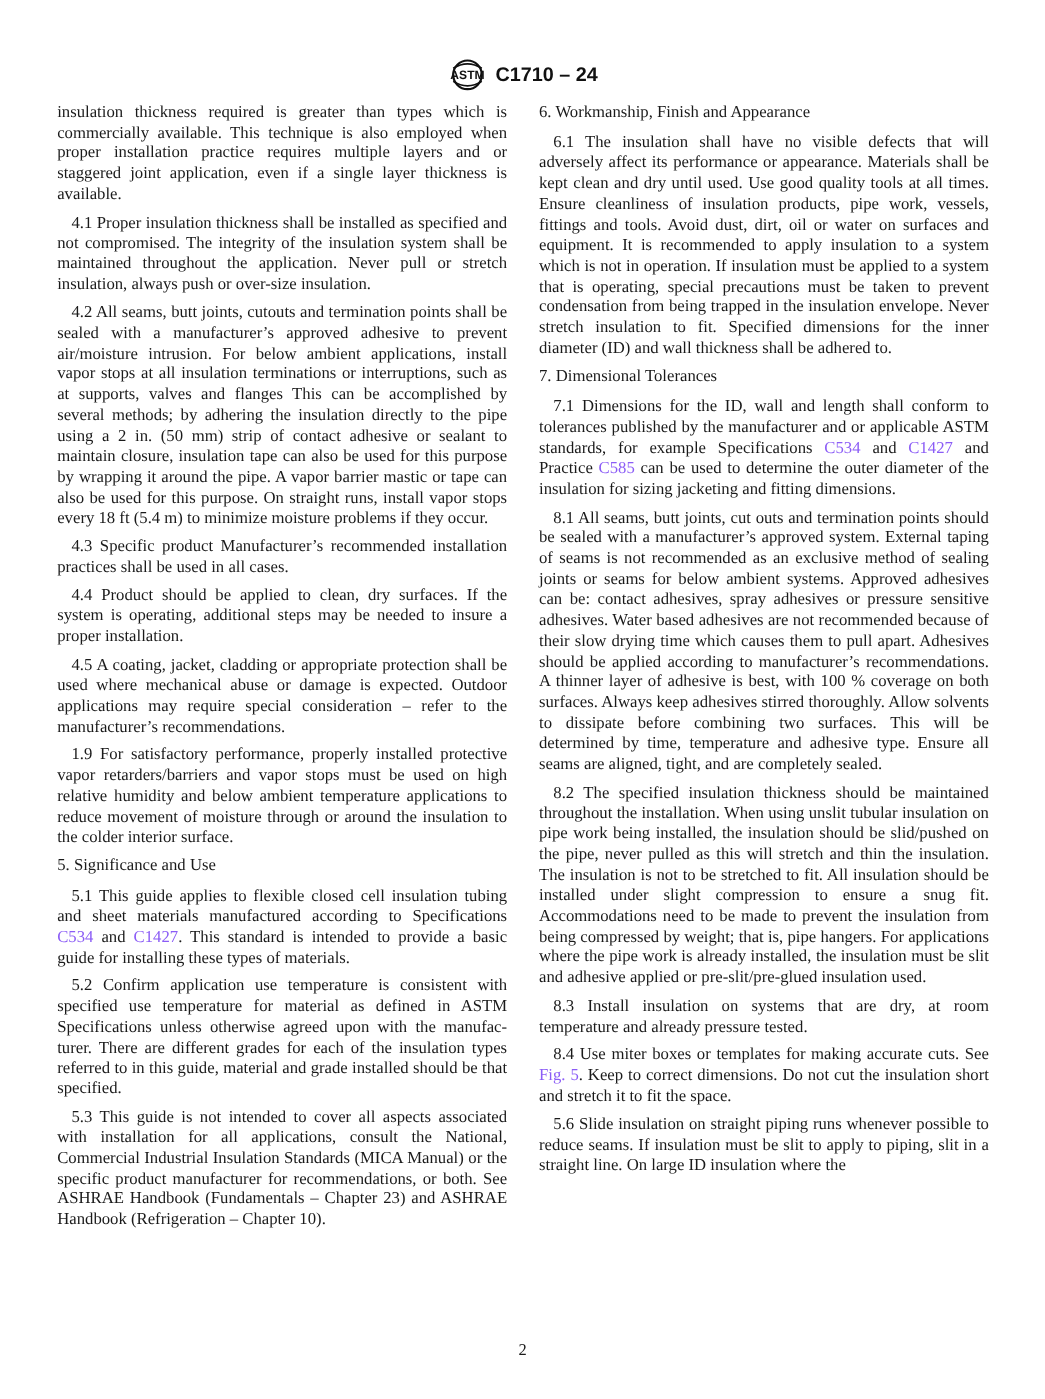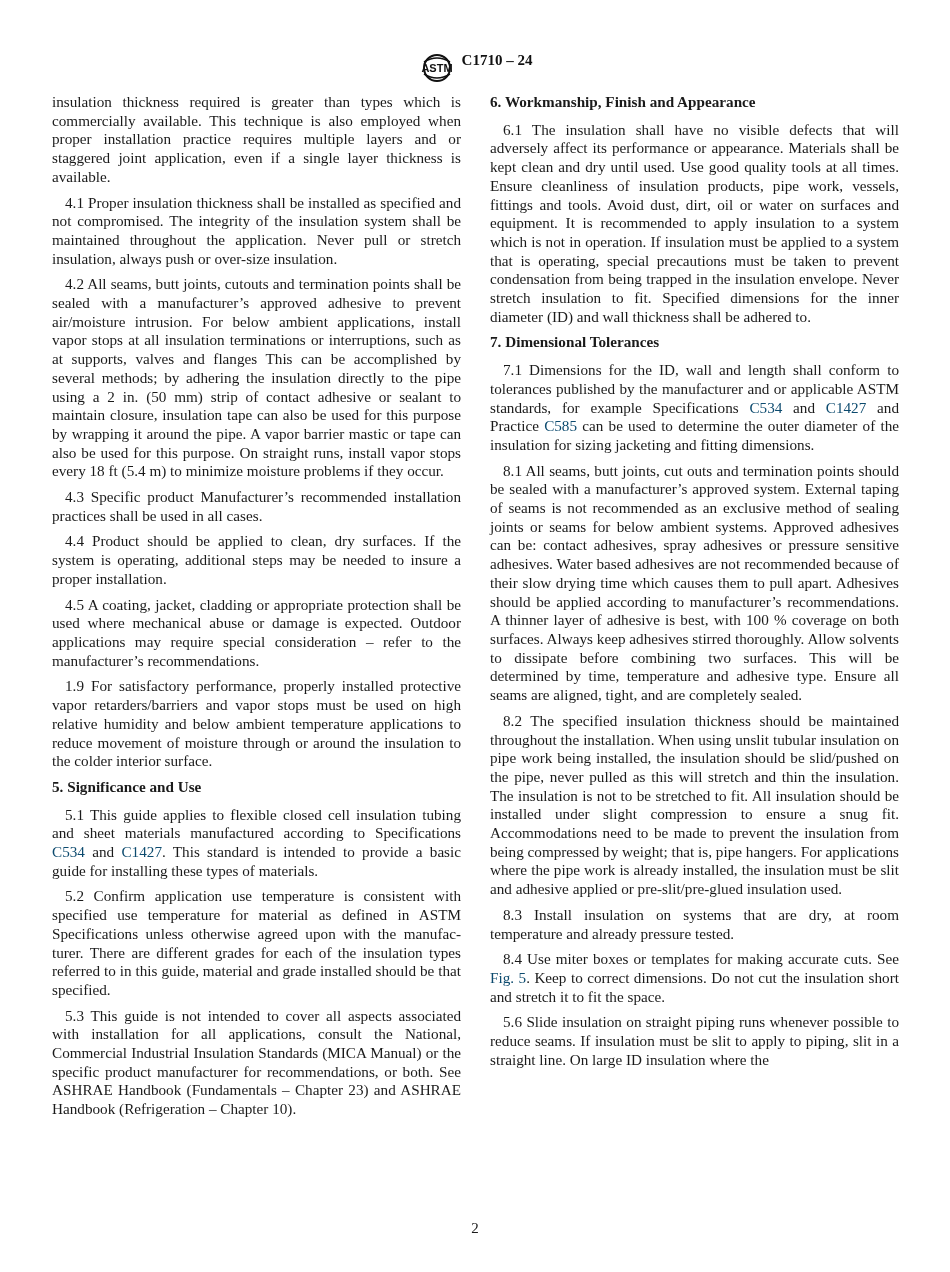--- a/index.html
+++ b/index.html
@@ -3,43 +3,43 @@
 <meta charset="utf-8">
 <style>
   html, body { margin: 0; padding: 0; background: #ffffff; }
   body {
     width: 950px; height: 1272px; position: relative; overflow: hidden;
     font-family: "Liberation Serif", "DejaVu Serif", serif;
     color: #1a1a1a;
   }
   .header {
     position: absolute; top: 52px; left: 0; width: 950px;
-    display: flex; justify-content: center; gap: 6px;
+    display: flex; justify-content: center; align-items: center; gap: 6px;
   }
   .logo { width: 38px; height: 32px; display: inline-block; }
   .doc-id {
-    font-family: Liberation Serif, serif;
-    font-weight: bold; font-size: 15px; color: #111;
+    font-family: Liberation Sans, sans-serif;
+    font-weight: bold; font-size: 18px; color: #111;
   }
   .col {
     position: absolute; top: 93px; width: 409px;
     font-size: 15.2px; line-height: 18.7px;
   }
   .col.left { left: 52px; }
   .col.right { left: 490px; width: 409px; }
   .col p {
     margin: 0 0 7px 0; text-align: justify; text-indent: 13px;
     hyphens: manual;
   }
   .col p.noindent { text-indent: 0; }
   .col h2 {
-    font-size: 15.2px; font-weight: bold; margin: 6px 0 9px 0; line-height: 18.7px;
+    font-size: 15.2px; font-weight: normal; margin: 6px 0 9px 0; line-height: 18.7px;
   }
   .col h2.first { margin-top: 0; margin-bottom: 9px; }
-  .link { color: #0c4a6e; font-family: Liberation Serif, serif; }
+  .link { color: #8b5cf6; font-family: Liberation Serif, serif; }
   .page-num {
     position: absolute; top: 1220px; left: 0; width: 950px; text-align: center;
     font-size: 15px;
   }
 </style>
 </head>
 <body>
 
 <div class="header">
   <span class="logo">

